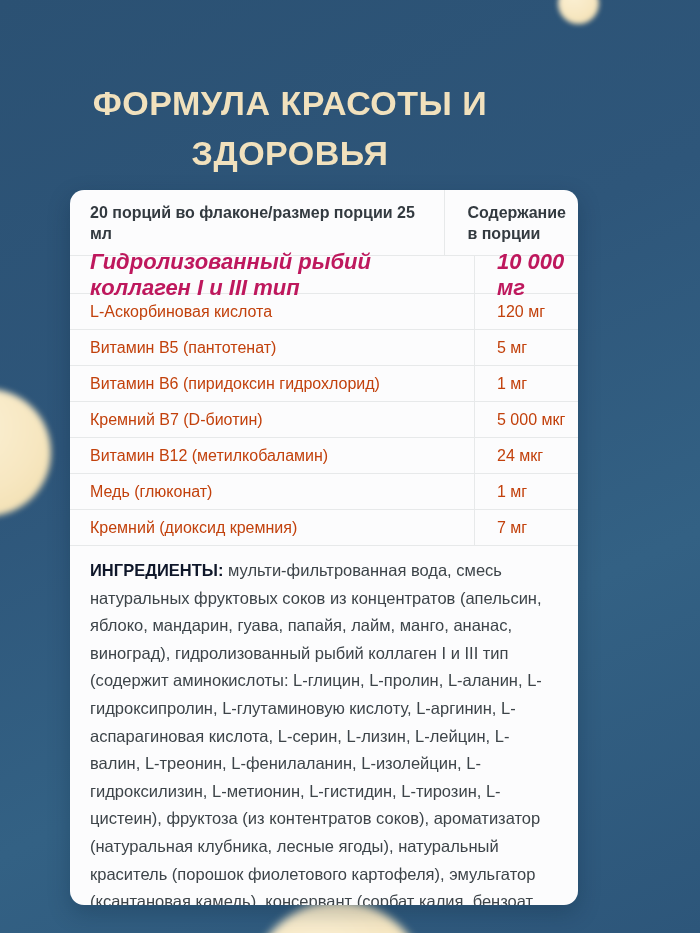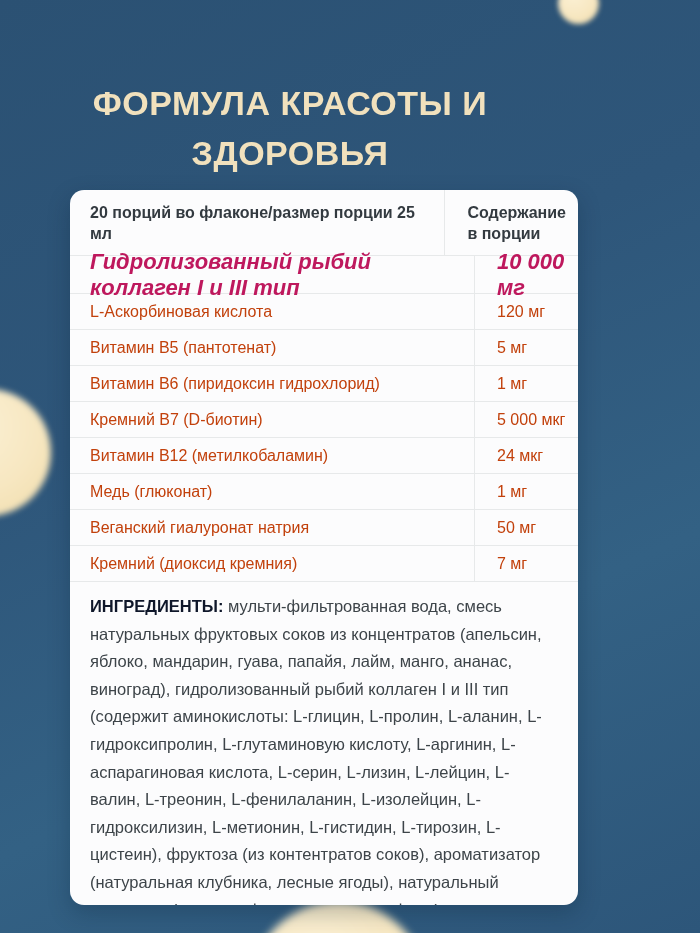--- a/index.html
+++ b/index.html
@@ -139,28 +139,20 @@
 
     <div class="trow trow-normal">
       <div class="cell-name">
         <span>Медь (глюконат)</span>
       </div>
       <div class="cell-value">
         <span>1 мг</span>
       </div>
     </div>
 
-    <div class="trow trow-normal">
-      <div class="cell-name">
-        <span>Веганский гиалуронат натрия</span>
-      </div>
-      <div class="cell-value">
-        <span>50 мг</span>
-      </div>
-    </div>
 
     <div class="trow trow-normal">
       <div class="cell-name">
         <span>Кремний (диоксид кремния)</span>
       </div>
       <div class="cell-value">
         <span>7 мг</span>
       </div>
     </div>
 

